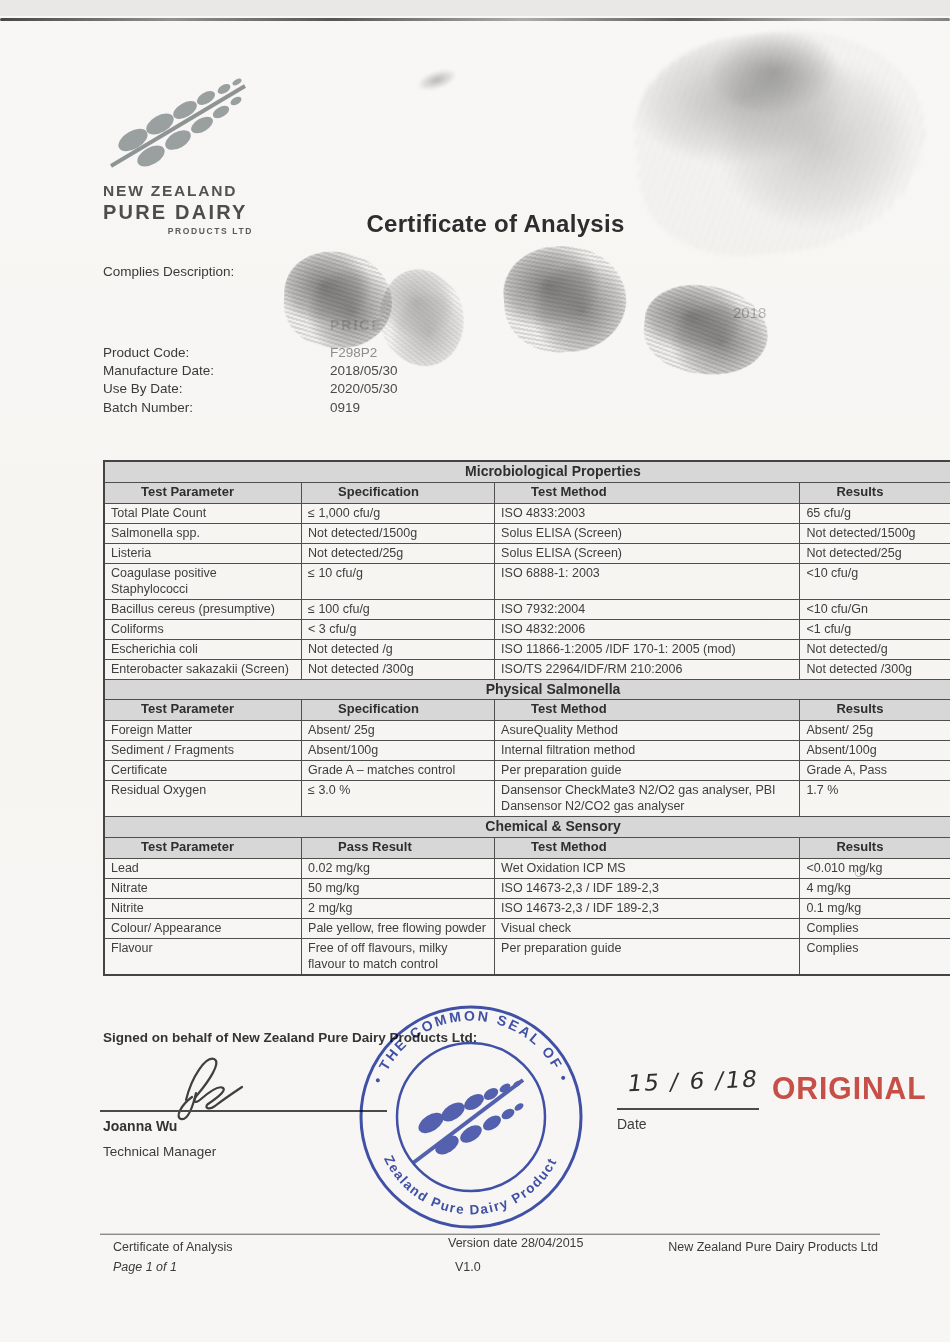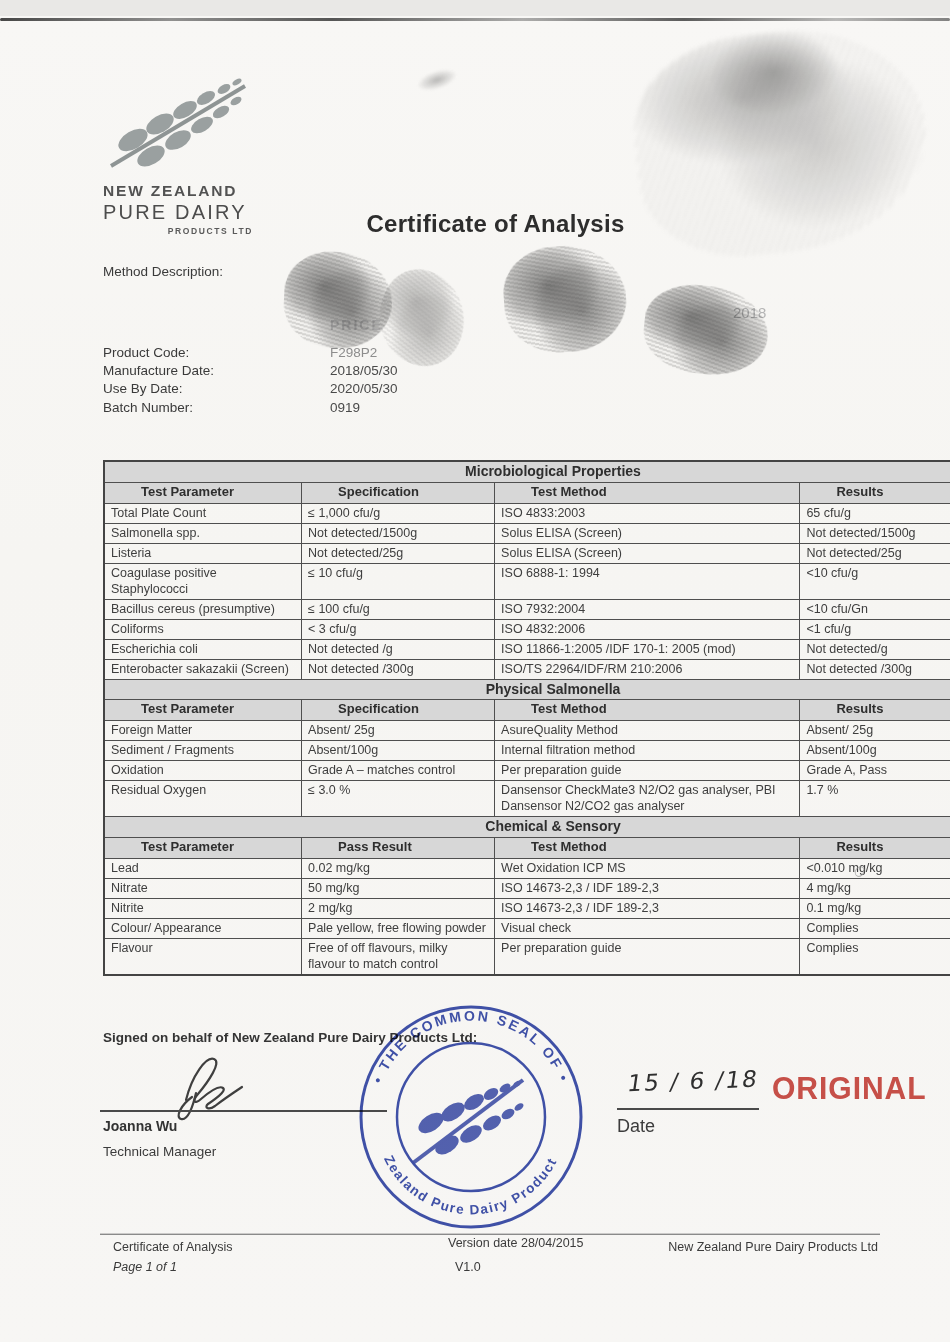--- a/index.html
+++ b/index.html
@@ -30,21 +30,21 @@
     border-radius:45% 55% 50% 48%;}
   .scrib-1{left:284px;top:236px;width:108px;height:96px;transform:rotate(3deg);}
   .scrib-2{left:378px;top:256px;width:88px;height:92px;opacity:.55;transform:rotate(24deg);border-radius:40% 60% 42% 58%;}
   .scrib-3{left:504px;top:230px;width:122px;height:106px;transform:rotate(-4deg);}
   .scrib-4{left:644px;top:270px;width:124px;height:88px;transform:rotate(6deg);}
   .pencil-dot{left:855px;top:850px;width:7px;height:9px;border:1px solid #9a9a9a;border-radius:60% 40% 55% 45%;opacity:.7;transform:rotate(15deg);}
 
   
   .logo-block{left:103px;top:58px;width:152px;}
   .logo-line1{margin-top:2px;font-size:15.5px;font-weight:bold;letter-spacing:1.8px;color:#525252;}
-  .logo-line2{font-size:20px;font-weight:normal;letter-spacing:2.2px;color:#4c4c4c;margin-top:1px;}
+  .logo-line2{font-size:20px;font-weight:bold;letter-spacing:2.2px;color:#4c4c4c;margin-top:1px;}
   .logo-line3{font-size:8.5px;font-weight:bold;letter-spacing:1.6px;color:#5a5a5a;text-align:right;margin-top:2px;padding-right:2px;}
 
   .doc-title{left:103px;top:194px;width:785px;text-align:center;font-size:24px;font-weight:bold;color:#2d2d2d;letter-spacing:.3px;}
 
   
   .info{font-size:13.5px;color:#3a3a3a;line-height:18.2px;}
   .info-row{display:flex;}
   .info-label{width:227px;flex:none;}
   .info-value{color:#4a4a4a;}
   .info-top{left:103px;top:247px;width:680px;}
@@ -61,21 +61,21 @@
   .coa-table tr.col-head td{background:#d7d7d7;font-weight:bold;color:#2e2e2e;font-size:13px;padding-left:36px;}
 
   
   .signed-line{left:103px;top:1014px;font-size:13.5px;font-weight:bold;color:#343434;}
   .sig-svg{left:148px;top:1032px;}
   .sig-rule{left:100px;top:1094px;width:287px;height:2px;background:#4a4a4a;}
   .sig-name{left:103px;top:1102px;font-size:14px;font-weight:bold;color:#333;}
   .sig-role{left:103px;top:1128px;font-size:13.5px;color:#3c3c3c;}
   .date-hand{left:628px;top:1052px;font-size:23px;color:#2f2f2f;transform:skewX(-10deg) rotate(-2deg);letter-spacing:2px;font-family:"DejaVu Sans",sans-serif;}
   .date-rule{left:617px;top:1092px;width:142px;height:2px;background:#4a4a4a;}
-  .date-label{left:617px;top:1100px;font-size:18px;color:#3c3c3c;}
+  .date-label{left:617px;top:1100px;font-size:14px;color:#3c3c3c;}
   .stamp-original{left:772px;top:1054px;font-size:32px;font-weight:bold;color:#c2423a;transform:scaleX(.94);transform-origin:left;letter-spacing:1px;opacity:.92;}
   .seal{left:354px;top:984px;width:234px;height:234px;opacity:.93;mix-blend-mode:multiply;}
 
   
   .footer-rule{left:100px;top:1218px;width:780px;height:1px;background:#8a8a8a;box-shadow:0 -1px 0 rgba(120,120,120,.35);}
   .ft{font-size:12.5px;color:#3b3b3b;}
   .ft-doc{left:113px;top:1224px;}
   .ft-page{left:113px;top:1244px;font-style:italic;}
   .ft-ver{left:455px;top:1244px;}
   .ft-co{left:448px;top:1224px;width:430px;text-align:right;}
@@ -109,21 +109,21 @@
     </svg>
     <div class="logo-line1">NEW ZEALAND</div>
     <div class="logo-line2">PURE DAIRY</div>
     <div class="logo-line3">PRODUCTS LTD</div>
   </div>
 
   <div class="abs doc-title">Certificate of Analysis</div>
 
   <div class="abs info info-top">
     <div class="info-row">
-        <span class="info-label">Method Description:</span>
+        <span class="info-label">Complies Description:</span>
         <span class="info-value"></span>
       </div>
   </div>
   <div class="abs info info-bottom">
     <div class="info-row">
         <span class="info-label">Product Code:</span>
         <span class="info-value" style="color:#8d8d8d">F298P2</span>
       </div>
     <div class="info-row">
         <span class="info-label">Manufacture Date:</span>
@@ -177,21 +177,21 @@
         </tr>
         <tr>
           <td>Listeria</td>
           <td>Not detected/25g</td>
           <td>Solus ELISA (Screen)</td>
           <td>Not detected/25g</td>
         </tr>
         <tr>
           <td>Coagulase positive Staphylococci</td>
           <td>≤ 10 cfu/g</td>
-          <td>ISO 6888-1: 1994</td>
+          <td>ISO 6888-1: 2003</td>
           <td>&lt;10 cfu/g</td>
         </tr>
         <tr>
           <td>Bacillus cereus (presumptive)</td>
           <td>≤ 100 cfu/g</td>
           <td>ISO 7932:2004</td>
           <td>&lt;10  cfu/Gn</td>
         </tr>
         <tr>
           <td>Coliforms</td>
@@ -226,21 +226,21 @@
           <td>AsureQuality Method</td>
           <td>Absent/ 25g</td>
         </tr>
         <tr>
           <td>Sediment / Fragments</td>
           <td>Absent/100g</td>
           <td>Internal filtration method</td>
           <td>Absent/100g</td>
         </tr>
         <tr>
-          <td>Oxidation</td>
+          <td>Certificate</td>
           <td>Grade A – matches control</td>
           <td>Per preparation guide</td>
           <td>Grade A, Pass</td>
         </tr>
         <tr>
           <td>Residual Oxygen</td>
           <td>≤ 3.0 %</td>
           <td>Dansensor CheckMate3 N2/O2 gas analyser, PBI Dansensor N2/CO2 gas analyser</td>
           <td>1.7 %</td>
         </tr>

